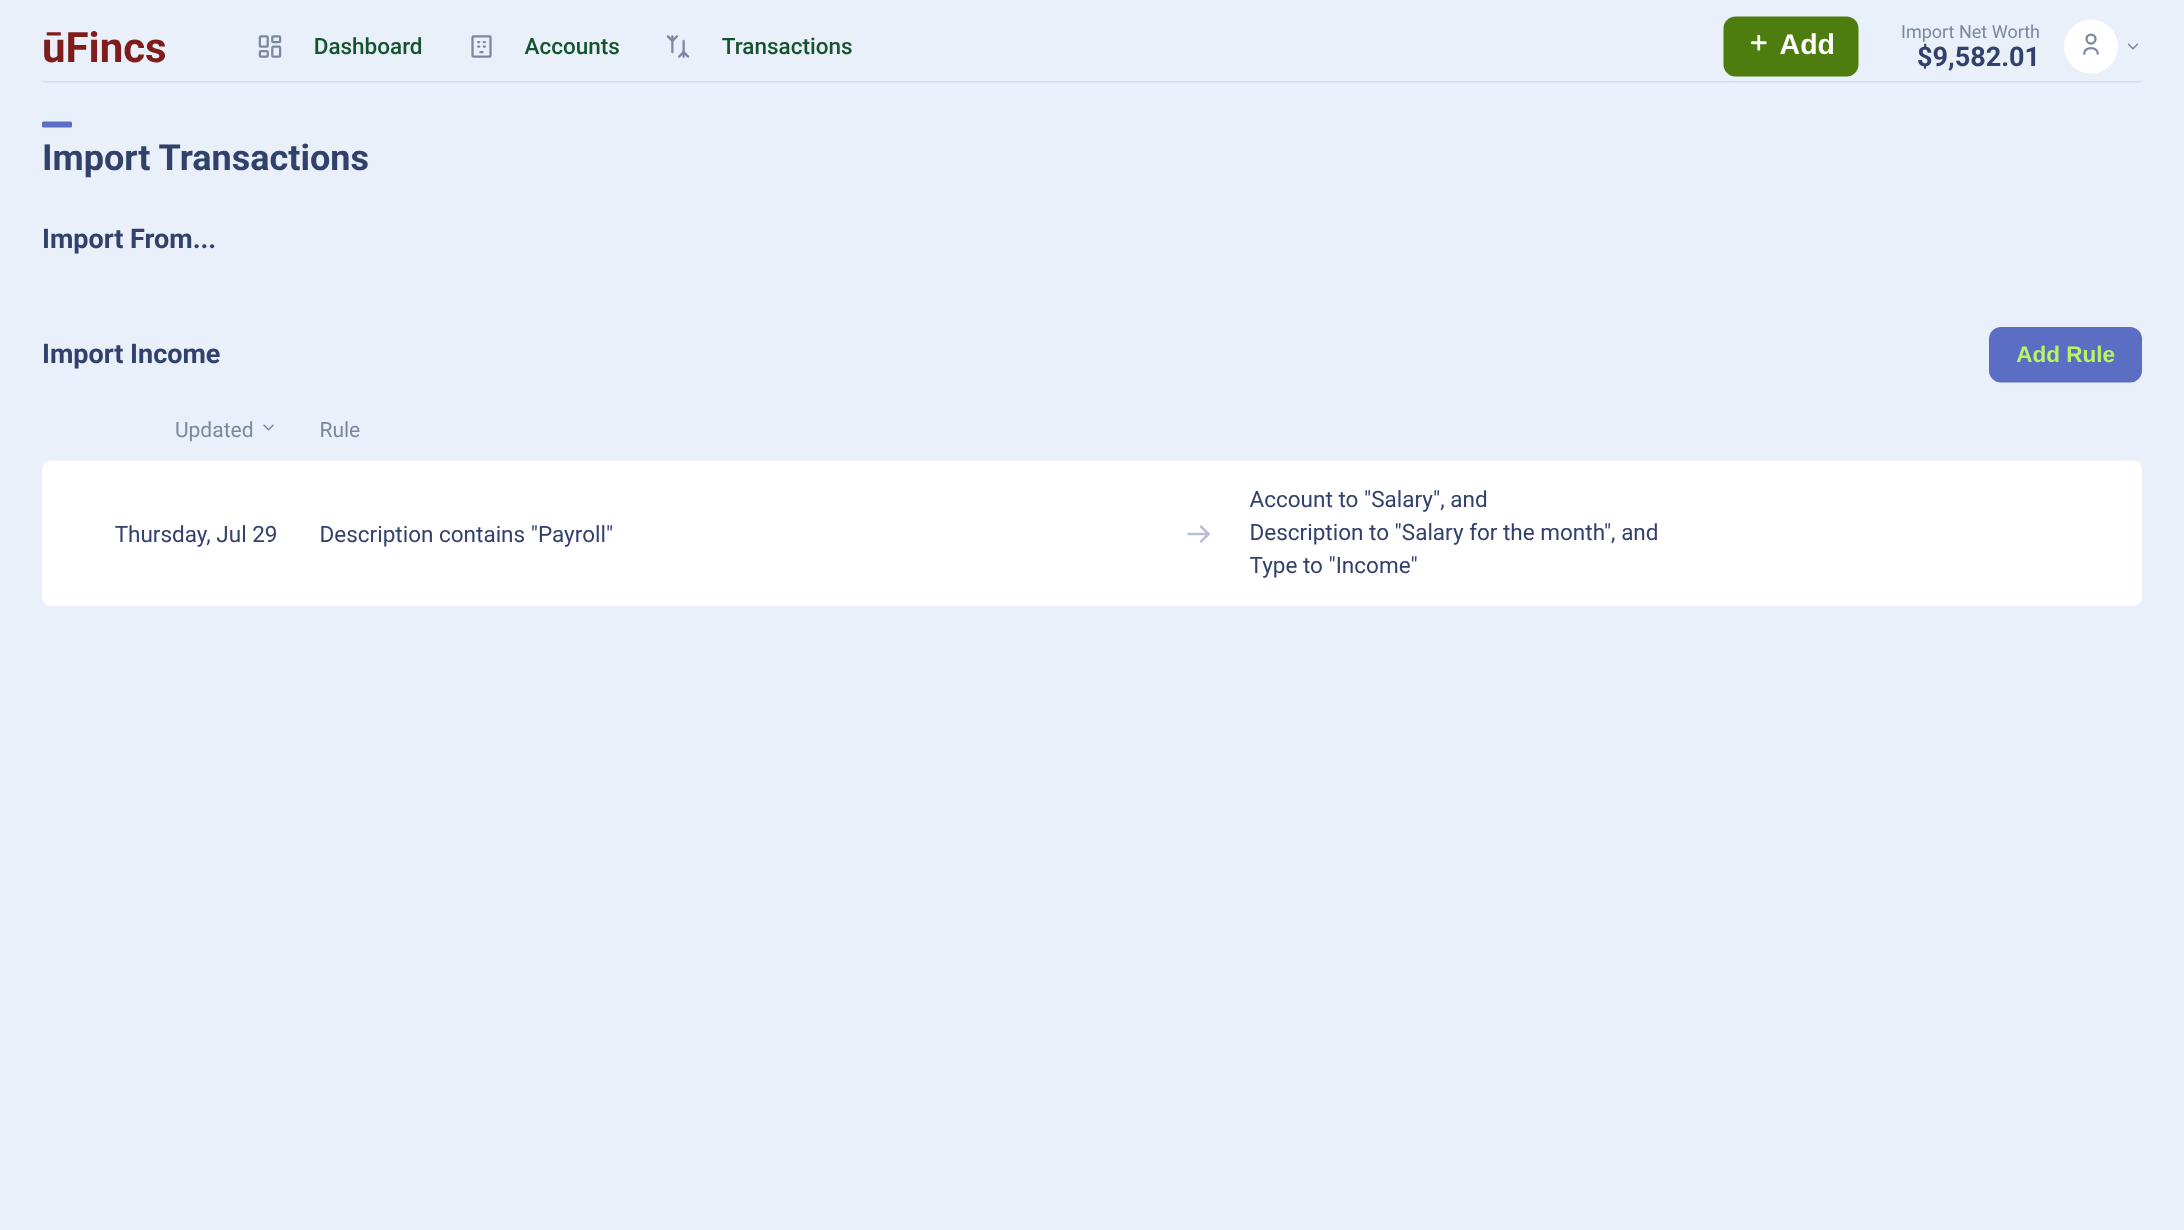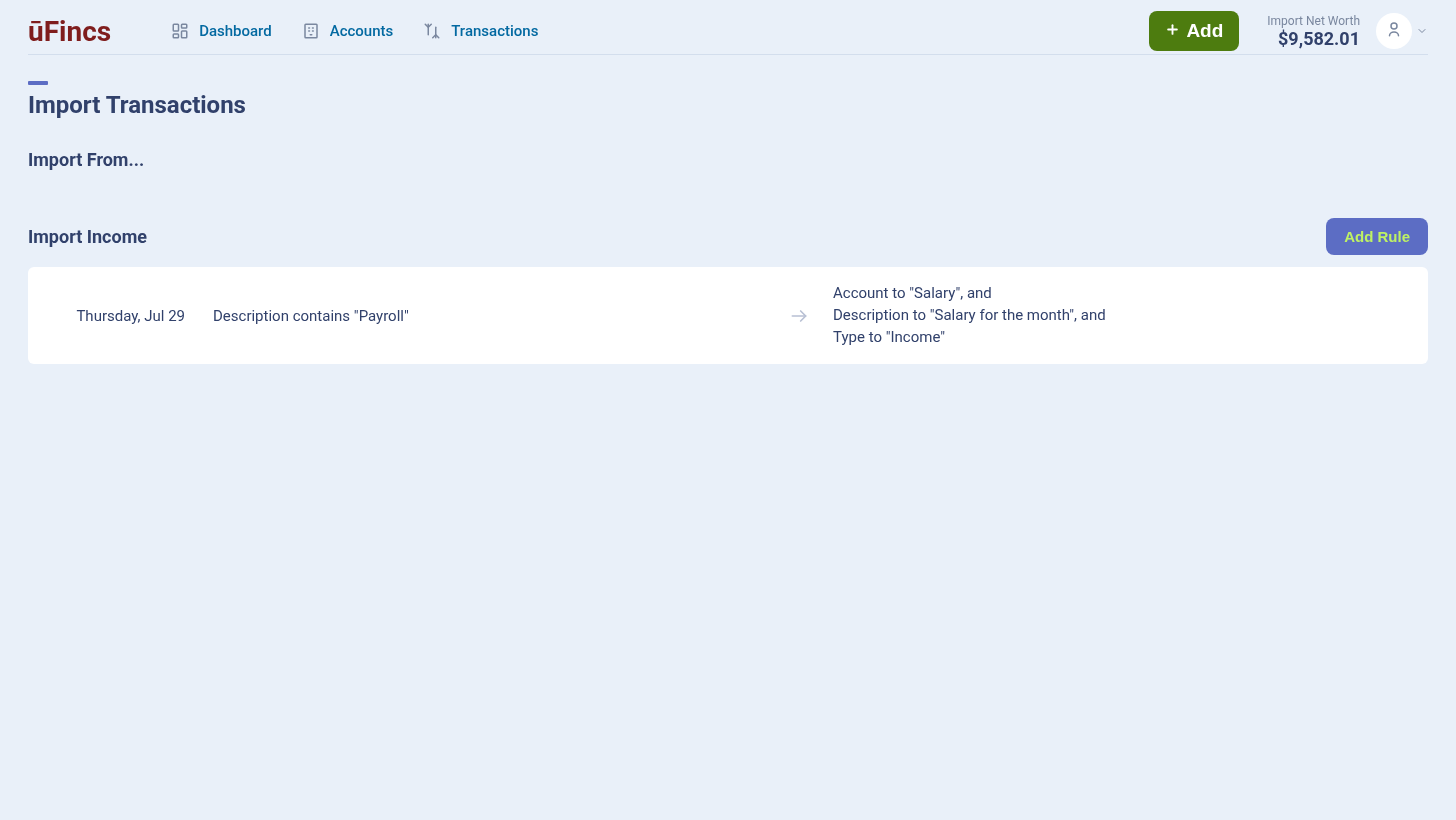--- a/index.html
+++ b/index.html
@@ -27,22 +27,22 @@
       margin-right: 60px;
     }
     .nav {
       display: flex;
       gap: 30px;
       flex: 1;
     }
     .nav-item {
       display: flex;
       align-items: center;
-      gap: 10px;
-      color: #0369a1;
+      gap: 20px;
+      color: #14532d;
       font-size: 15px;
       font-weight: 500;
       cursor: pointer;
     }
     .nav-item svg { display: block; }
     .add-btn {
       background: #4d7c0f;
       color: #fff;
       border: none;
       border-radius: 8px;
@@ -274,20 +274,31 @@
 
   <h2 class="section-title">Import From...</h2>
 
 
   <div class="rules-header-row">
     <h2 class="section-title">Import Income</h2>
     <button class="add-rule-btn">Add Rule</button>
   </div>
 
   <div class="table-wrap">
+    <div class="table-head">
+      <div class="col-updated">
+        <span>Updated</span>
+        <span>
+          <svg width="12" height="12" viewBox="0 0 24 24" fill="none" stroke="#7A879F" stroke-width="2" stroke-linecap="round" stroke-linejoin="round">
+              <polyline points="6 9 12 15 18 9"></polyline>
+            </svg>
+        </span>
+      </div>
+      <div class="col-rule">Rule</div>
+    </div>
 
     <div class="rule-row">
       <div class="rule-date">Thursday, Jul 29</div>
       <div class="rule-condition">
         <strong>Description</strong>
         <span> </span><span>contains</span><span> "</span><strong>Payroll</strong><span>"</span>
       </div>
       <div class="rule-arrow">
         <svg width="20" height="20" viewBox="0 0 24 24" fill="none" stroke="#B8C0D4" stroke-width="2" stroke-linecap="round" stroke-linejoin="round">
             <line x1="4" y1="12" x2="20" y2="12"></line>

